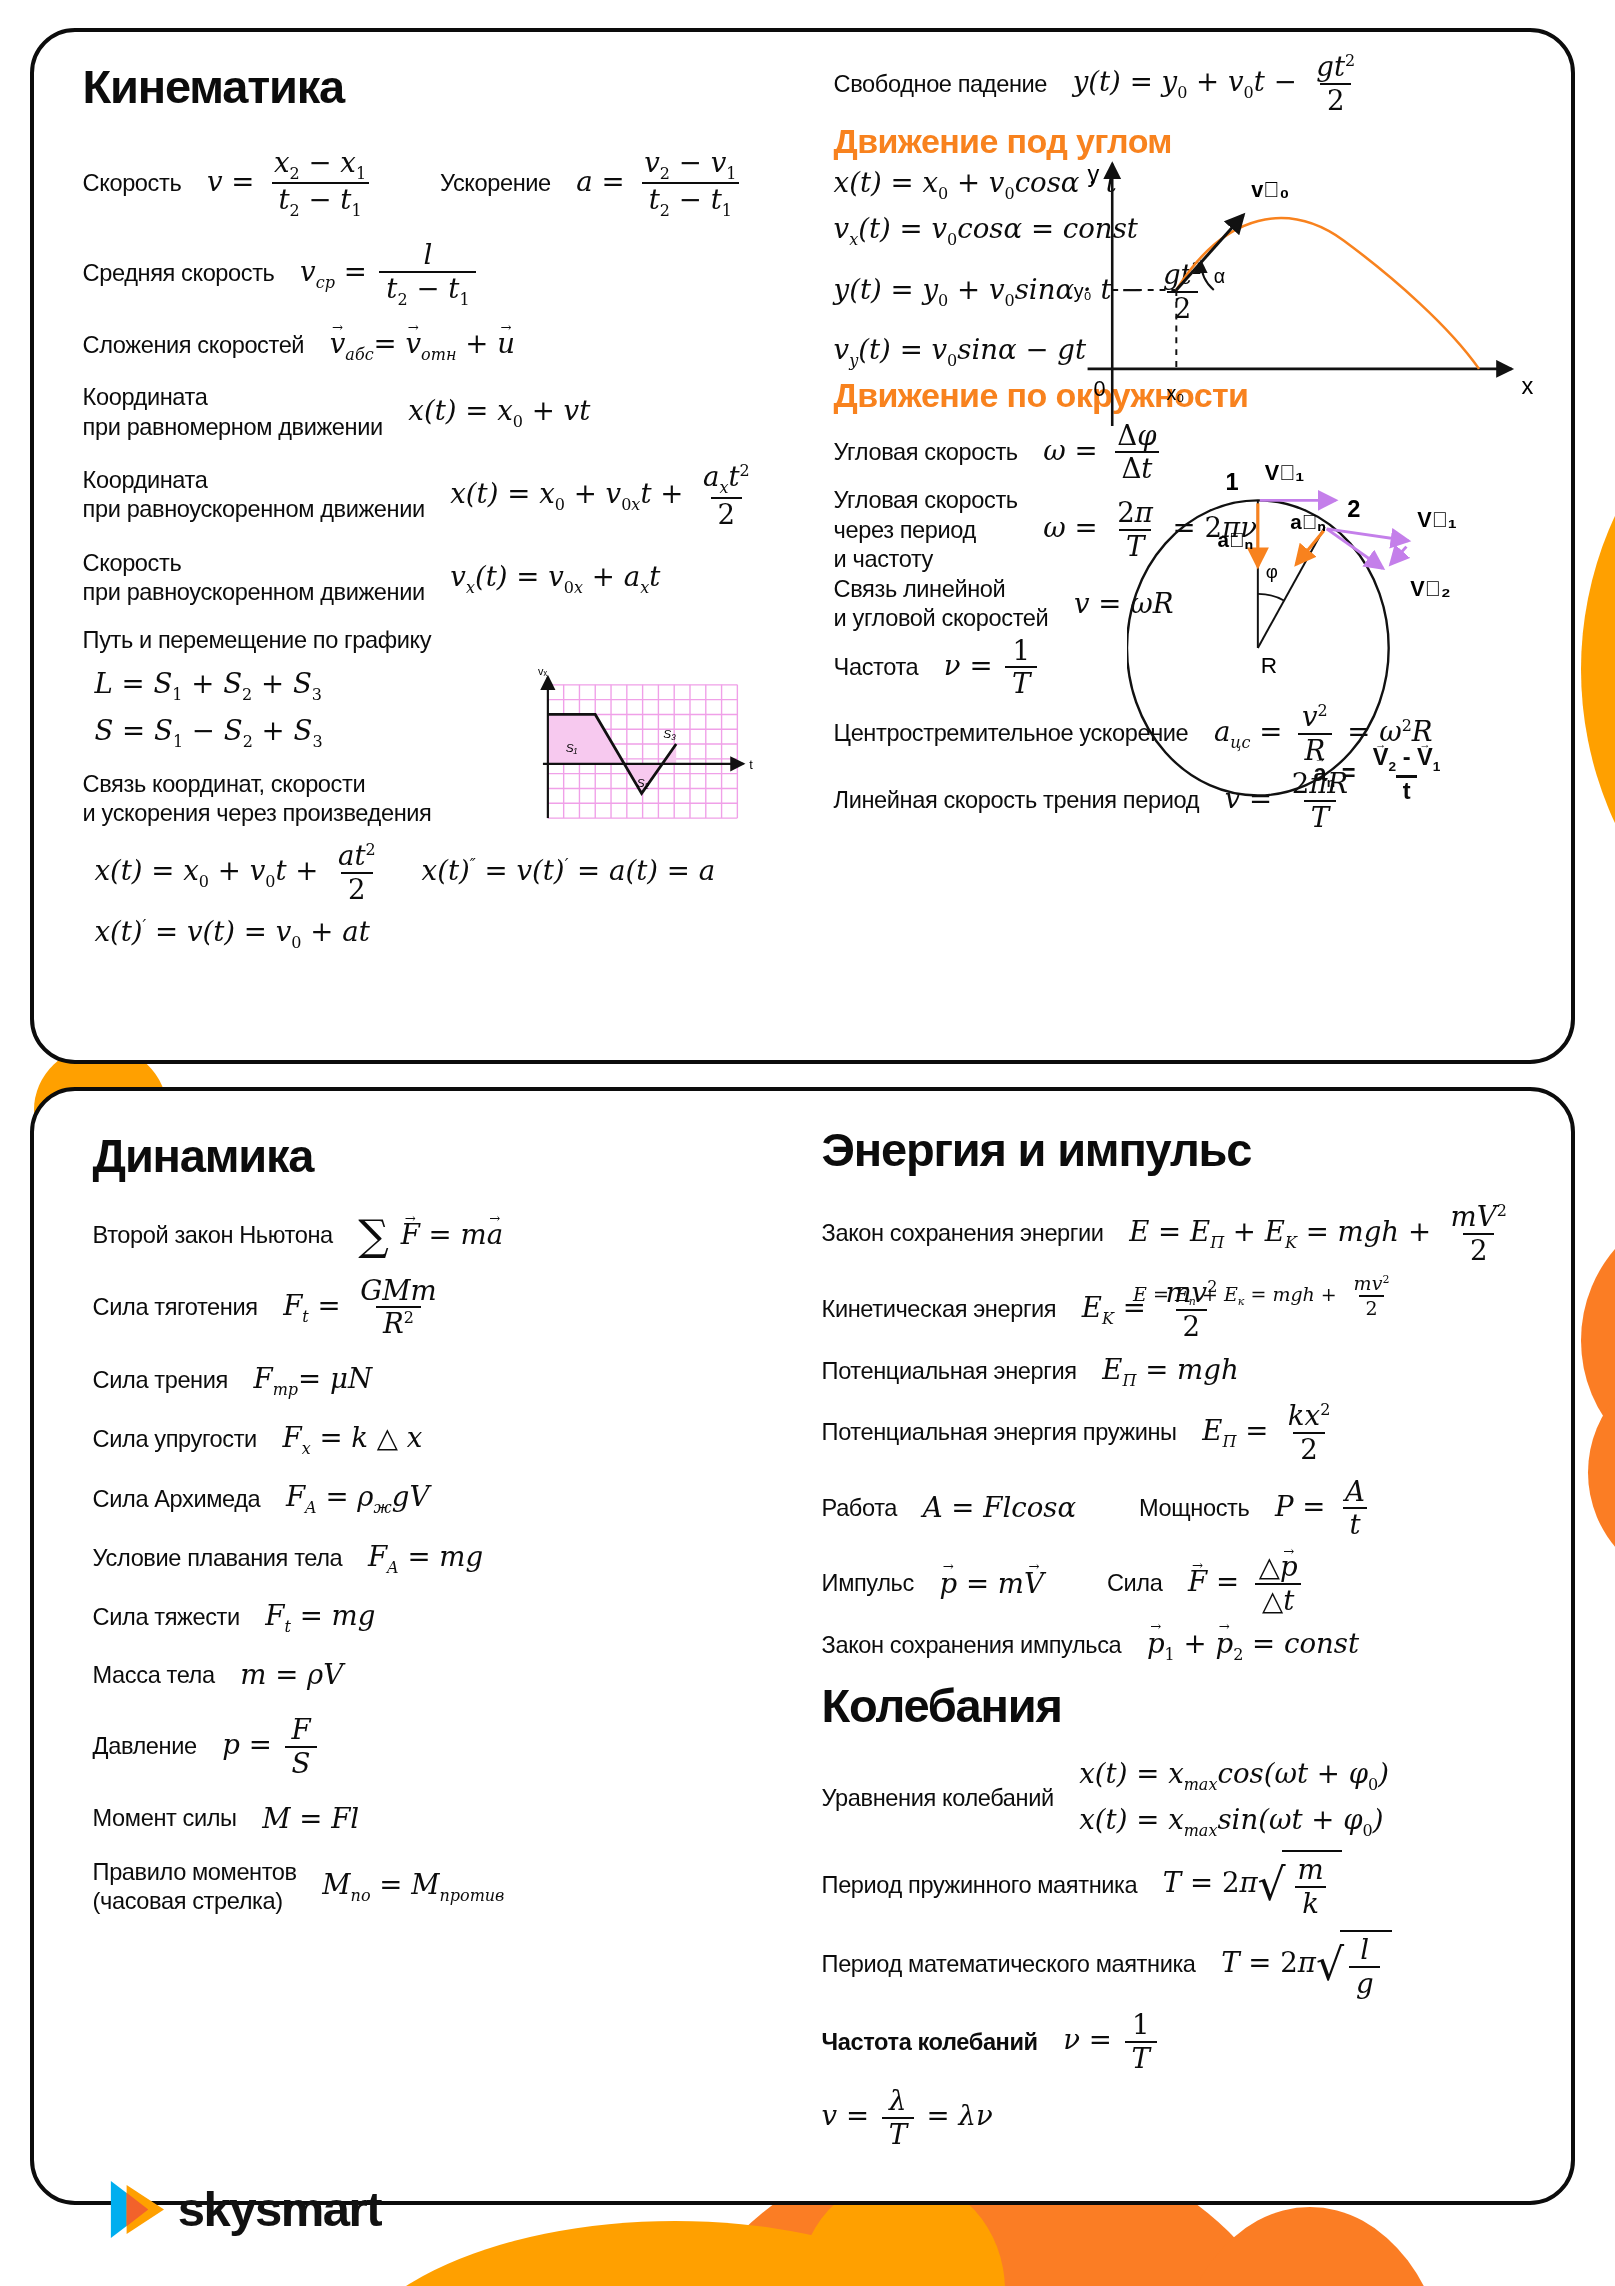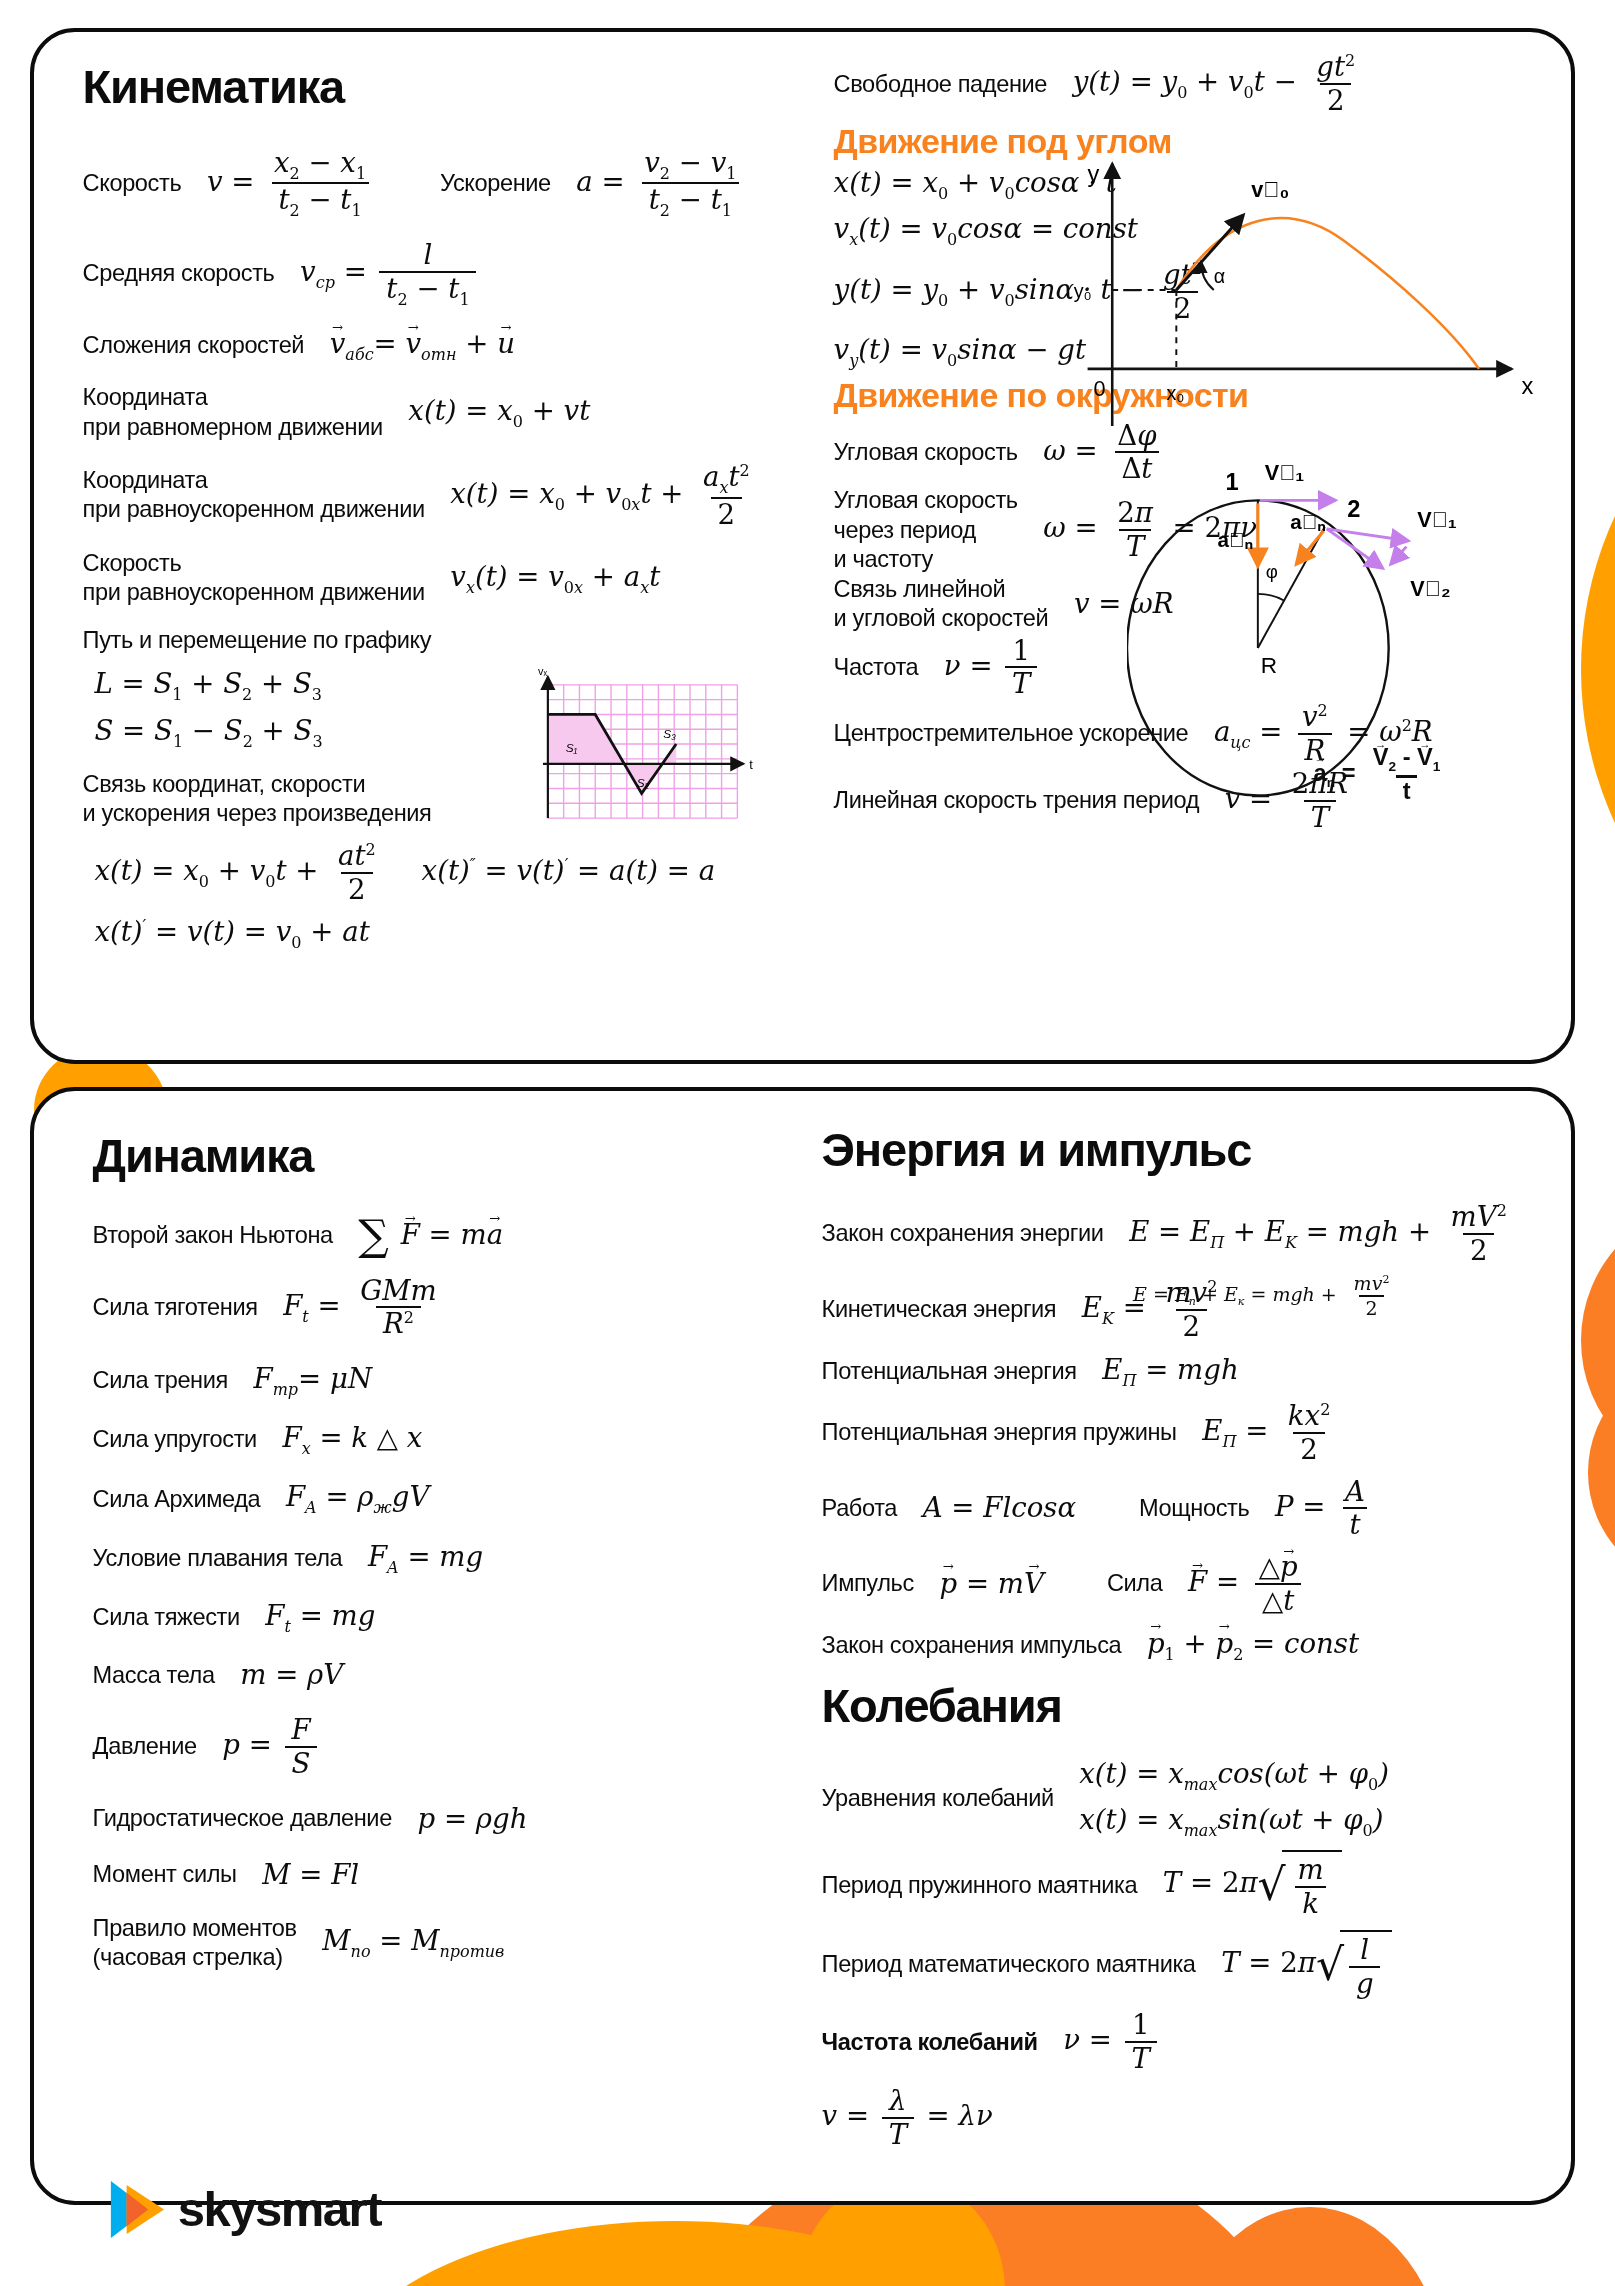--- a/index.html
+++ b/index.html
@@ -374,26 +374,20 @@
         <span class="pair">
           <div class="lbl" style="margin-right: 25.6px;">Давление</div>
           <span class="fwrap"><span class="formula"><span>p = </span><span class="frac">
                 <span class="fnum"><span>F</span></span>
                 <span class="fden"><span>S</span></span>
               </span></span></span>
         </span>
       </div>
       <div class="row">
         <span class="pair">
-          <div class="lbl" style="margin-right: 25.6px;">Гидростатическое давление</div>
-          <span class="fwrap"><span class="formula"><span>p = ρgh</span></span></span>
-        </span>
-      </div>
-      <div class="row">
-        <span class="pair">
           <div class="lbl" style="margin-right: 25.6px;">Момент силы</div>
           <span class="fwrap"><span class="formula"><span>M = Fl</span></span></span>
         </span>
       </div>
       <div class="row">
         <span class="pair">
           <div class="lbl" style="margin-right: 25.6px;">Правило моментов
 (часовая стрелка)</div>
           <span class="fwrap"><span class="formula"><span>M</span><sub><span>по</span></sub><span> = M</span><sub><span>против</span></sub></span></span>
         </span>

